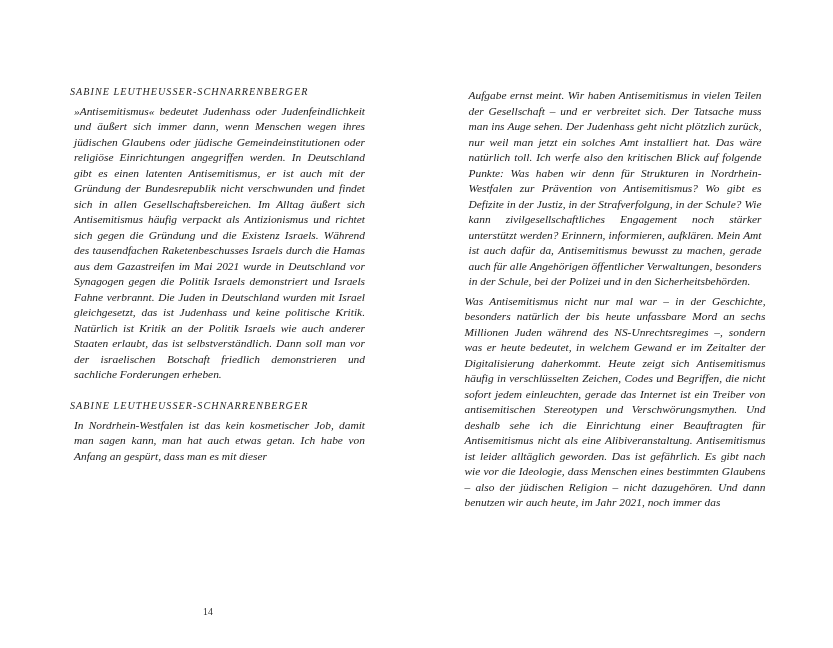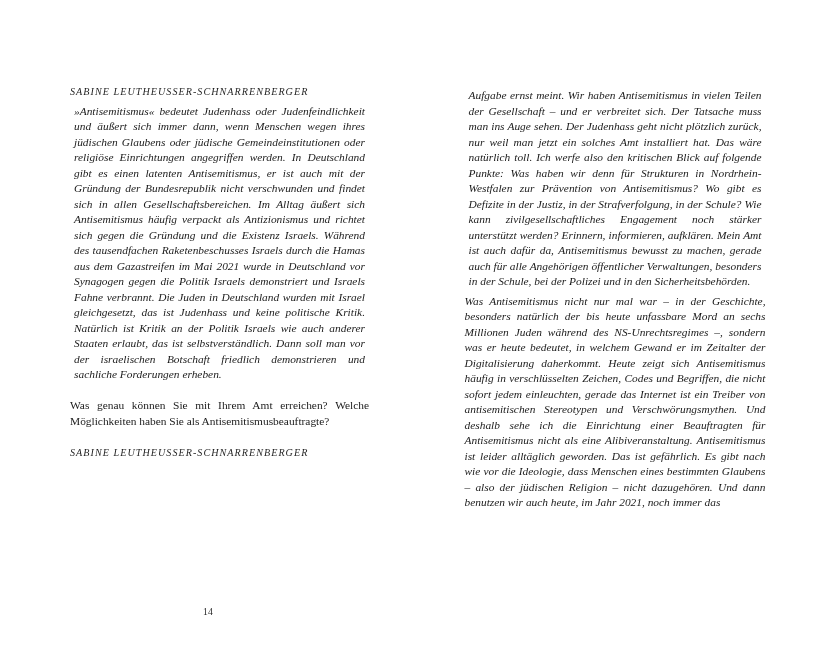--- a/index.html
+++ b/index.html
@@ -96,25 +96,25 @@
 
   <div class="page page-left">
     <div class="textcol">
 
       <div class="block">
         <div class="speaker">SABINE LEUTHEUSSER-SCHNARRENBERGER</div>
         <p class="answer">»Antisemitismus« bedeutet Judenhass oder Judenfeind­lichkeit und äußert sich immer dann, wenn Menschen wegen ihres jüdischen Glaubens oder jüdische Gemeinde­institutionen oder religiöse Einrichtungen angegriffen werden. In Deutschland gibt es einen latenten Antisemi­tismus, er ist auch mit der Gründung der Bundesrepu­blik nicht verschwunden und findet sich in allen Gesell­schaftsbereichen. Im Alltag äußert sich Antisemitismus häufig verpackt als Antizionismus und richtet sich gegen die Gründung und die Existenz Israels. Während des tau­sendfachen Raketenbeschusses Israels durch die Hamas aus dem Gazastreifen im Mai 2021 wurde in Deutschland vor Synagogen gegen die Politik Israels demonstriert und Israels Fahne verbrannt. Die Juden in Deutschland wur­den mit Israel gleichgesetzt, das ist Judenhass und keine politische Kritik. Natürlich ist Kritik an der Politik Is­raels wie auch anderer Staaten erlaubt, das ist selbstver­ständlich. Dann soll man vor der israelischen Botschaft friedlich demonstrieren und sachliche Forderungen er­heben.</p>
       </div>
 
       <div class="block">
-        <p class="question">Was genau können Sie mit Ihrem Amt erreichen? Wel­che Möglichkeiten haben Sie als Antisemitismusbeauf­tragte?</p>
       </div>
 
       <div class="block">
         <div class="speaker">SABINE LEUTHEUSSER-SCHNARRENBERGER</div>
+        <p class="answer">In Nordrhein-Westfalen ist das kein kosmetischer Job, damit man sagen kann, man hat auch etwas getan. Ich habe von Anfang an gespürt, dass man es mit dieser</p>
       </div>
 
     </div>
     <div class="folio">
       <span class="folio-inner-left">14</span>
     </div>
   </div>
 
   <div class="page page-right">
     <div class="textcol">

